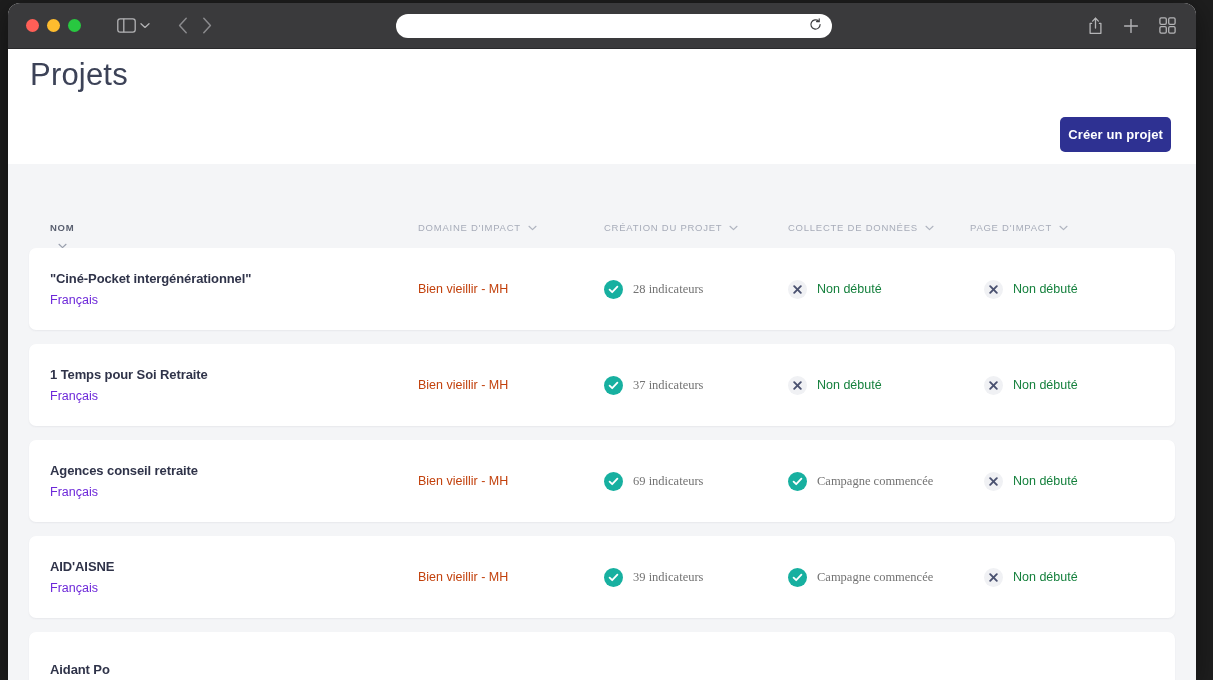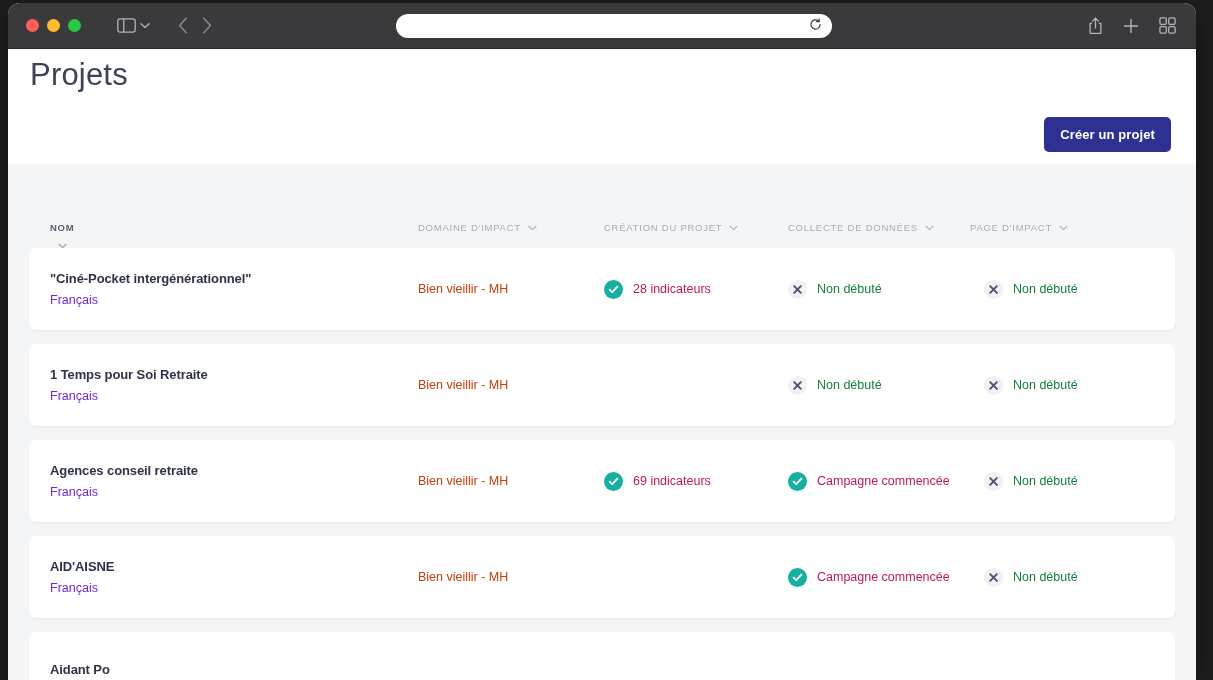--- a/index.html
+++ b/index.html
@@ -151,21 +151,21 @@
     position: absolute;
     right: 25px;
     top: 68px;
     background: #2e3192;
     color: #ffffff;
     border: none;
     border-radius: 5px;
     font-family: inherit;
     font-size: 13px;
     font-weight: bold;
-    padding: 0 16px;
+    padding: 0 8px;
     height: 35px;
     cursor: pointer;
     letter-spacing: 0.1px;
   }
 
   
   .table-area {
     position: relative;
     padding-top: 58px;
   }
@@ -237,21 +237,21 @@
     width: 19px; height: 19px;
     border-radius: 50%;
     display: inline-flex;
     align-items: center;
     justify-content: center;
     flex: 0 0 auto;
   }
   .badge.done { background: #17b0a0; }
   .badge.none { background: #f0f1f4; }
   .status-text { font-size: 12.5px; }
-  .status-text.done { color: #be185d; }
+  .status-text.done { color: #737373; font-family: Liberation Serif, serif; }
   .status-text.none { color: #15803d; }
 
   
   .row.partial { height: 82px; }
 </style>
 </head>
 <body>
 
 <div class="window">
 
@@ -414,20 +414,28 @@
   </div>
 
   <div class="row">
     <div class="cell c-name">
       <div class="proj-name">1 Temps pour Soi Retraite</div>
       <div class="proj-lang">Français</div>
     </div>
     <div class="cell c-domain">
       <a class="domain-link" href="#">Bien vieillir - MH</a>
     </div>
+    <div class="cell c-creation status">
+      <span class="badge done">
+                <svg width="11" height="11" viewBox="0 0 11 11" fill="none" stroke="#ffffff" stroke-width="1.8" stroke-linecap="round" stroke-linejoin="round">
+                  <polyline points="1.6,5.6 4.2,8.2 9.4,2.6"></polyline>
+                </svg>
+              </span>
+      <span class="status-text done">37 indicateurs</span>
+    </div>
     <div class="cell c-collecte status">
       <span class="badge none">
                 <svg width="9" height="9" viewBox="0 0 9 9" fill="none" stroke="#4a5170" stroke-width="1.9" stroke-linecap="round">
                   <line x1="1.2" y1="1.2" x2="7.8" y2="7.8"></line>
                   <line x1="7.8" y1="1.2" x2="1.2" y2="7.8"></line>
                 </svg>
               </span>
       <span class="status-text none">Non débuté</span>
     </div>
     <div class="cell c-impact status">
@@ -477,20 +485,28 @@
   </div>
 
   <div class="row">
     <div class="cell c-name">
       <div class="proj-name">AID'AISNE</div>
       <div class="proj-lang">Français</div>
     </div>
     <div class="cell c-domain">
       <a class="domain-link" href="#">Bien vieillir - MH</a>
     </div>
+    <div class="cell c-creation status">
+      <span class="badge done">
+                <svg width="11" height="11" viewBox="0 0 11 11" fill="none" stroke="#ffffff" stroke-width="1.8" stroke-linecap="round" stroke-linejoin="round">
+                  <polyline points="1.6,5.6 4.2,8.2 9.4,2.6"></polyline>
+                </svg>
+              </span>
+      <span class="status-text done">39 indicateurs</span>
+    </div>
     <div class="cell c-collecte status">
       <span class="badge done">
                 <svg width="11" height="11" viewBox="0 0 11 11" fill="none" stroke="#ffffff" stroke-width="1.8" stroke-linecap="round" stroke-linejoin="round">
                   <polyline points="1.6,5.6 4.2,8.2 9.4,2.6"></polyline>
                 </svg>
               </span>
       <span class="status-text done">Campagne commencée</span>
     </div>
     <div class="cell c-impact status">
       <span class="badge none">

